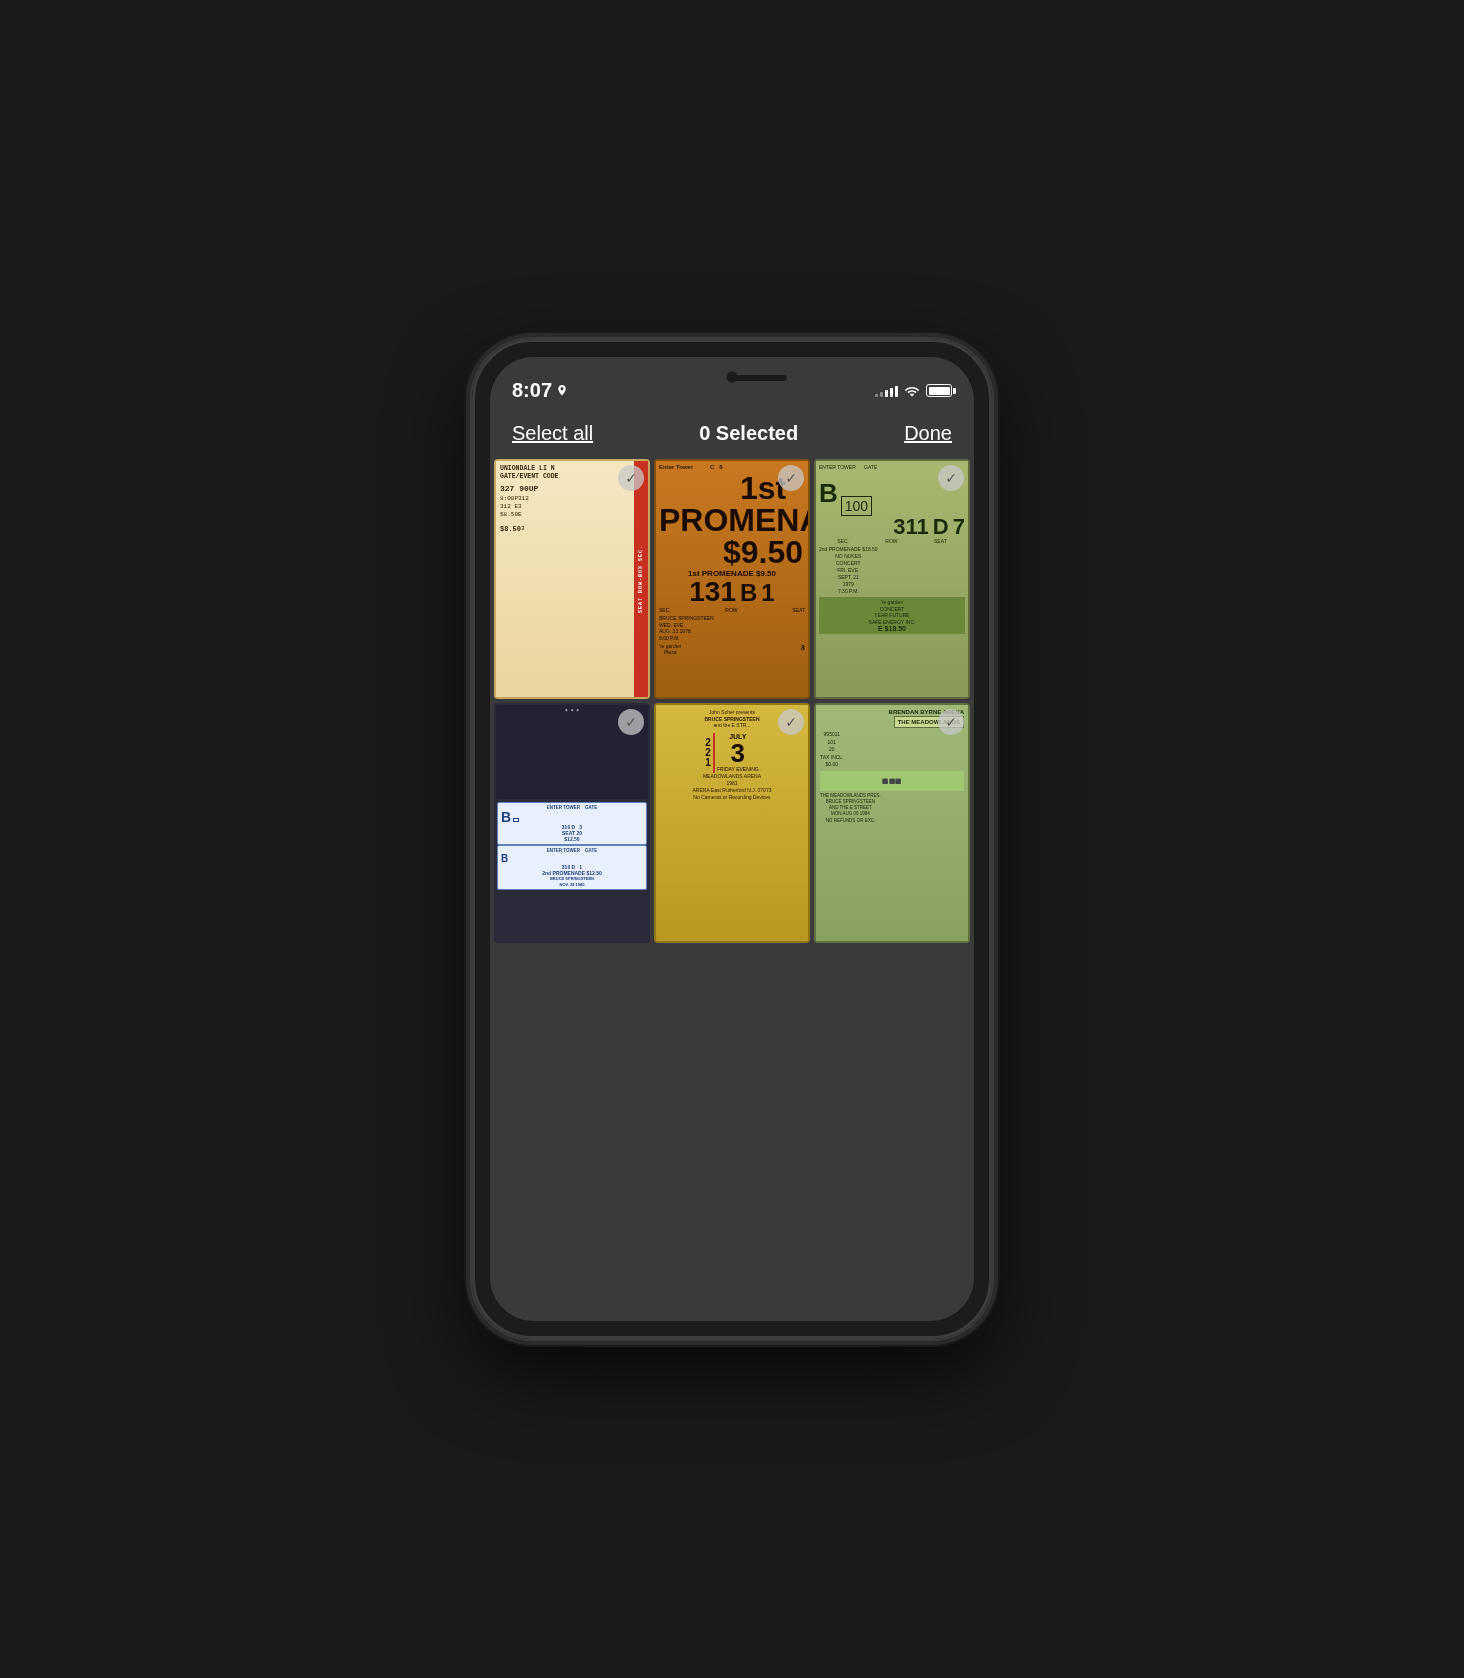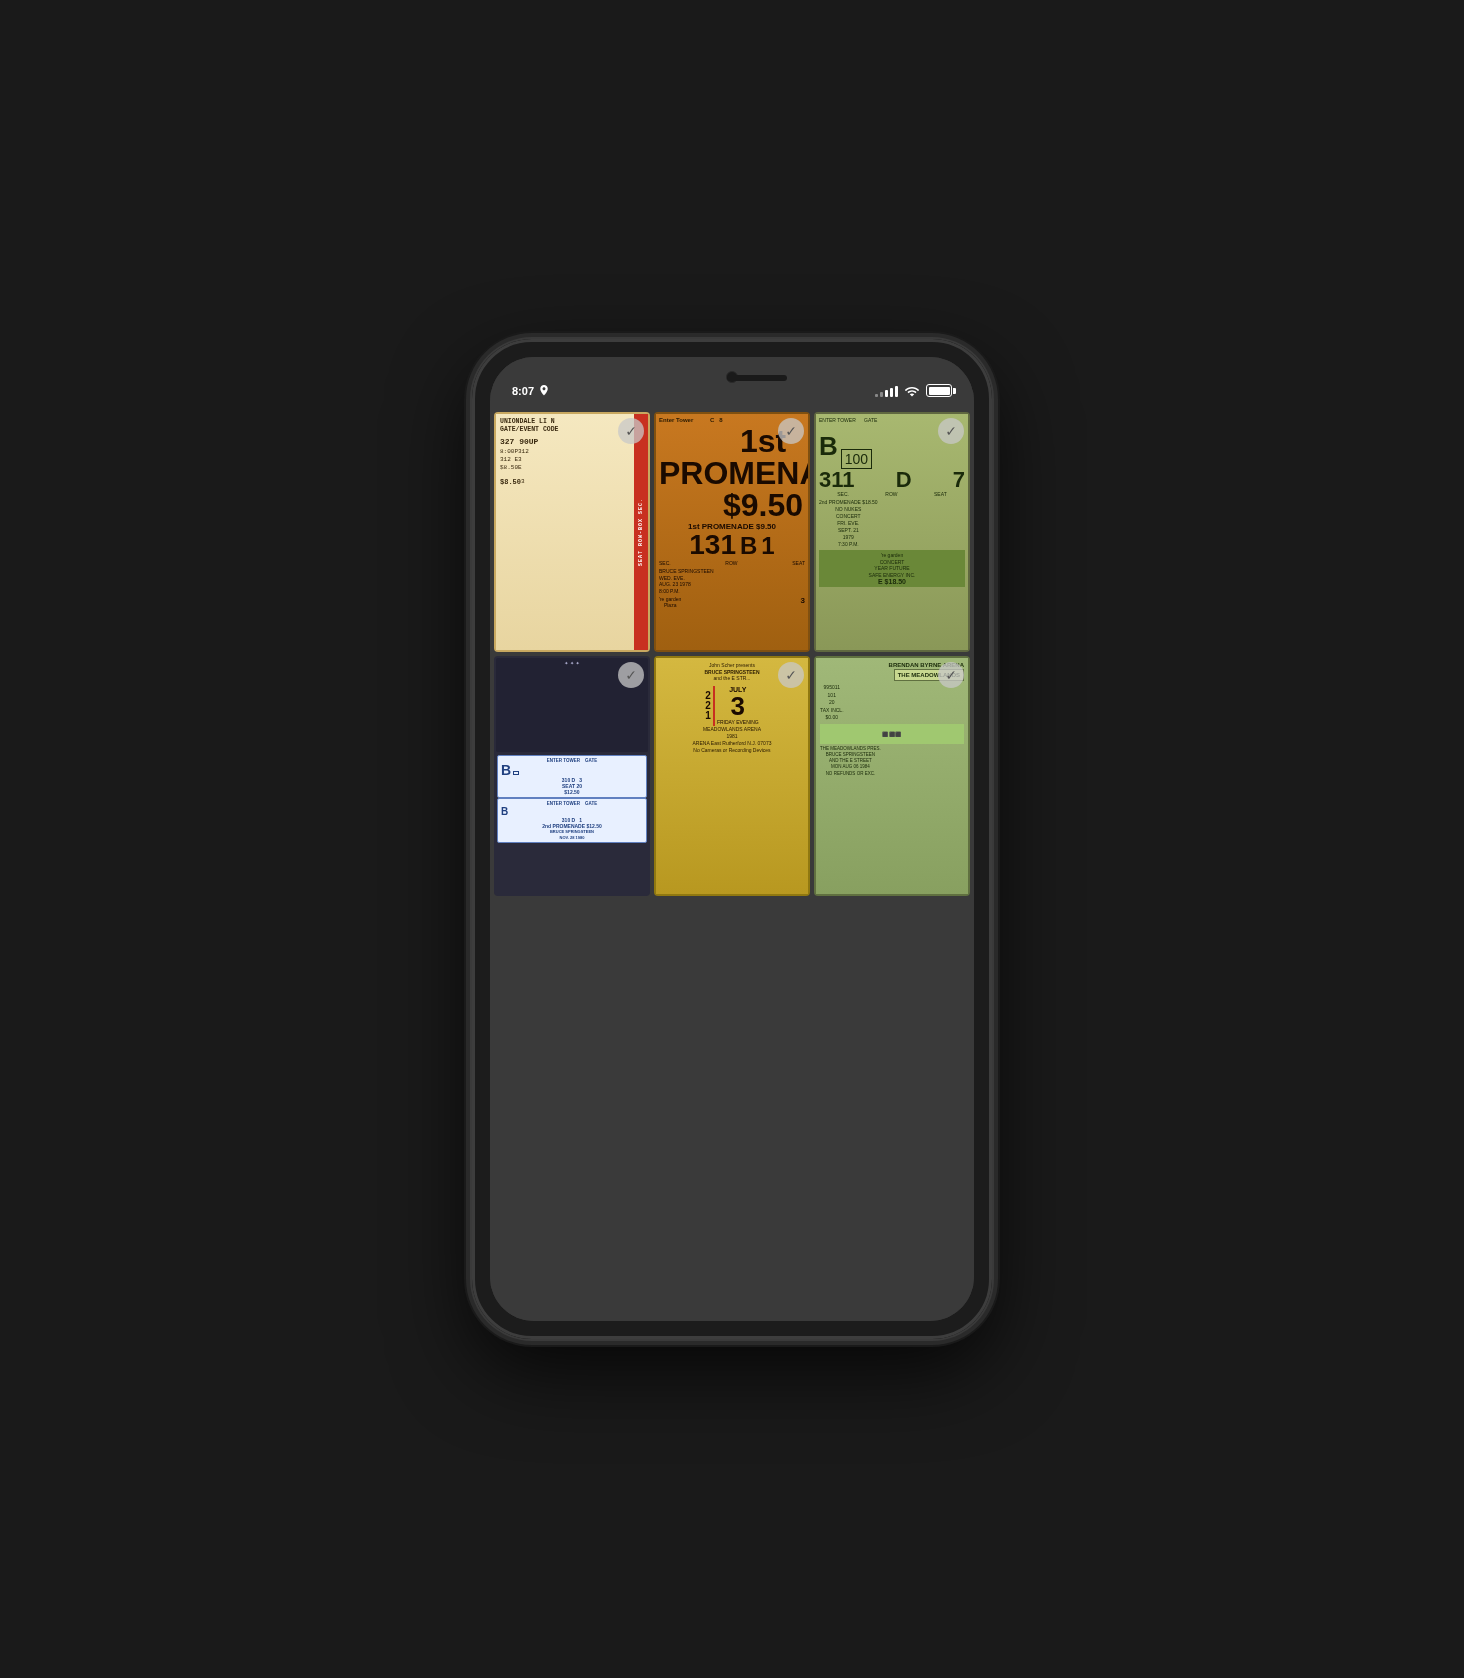--- a/index.html
+++ b/index.html
@@ -76,21 +76,21 @@
       left: 50%;
       transform: translateX(-50%);
       margin-left: 25px;
       width: 60px;
       height: 6px;
       background: #1a1a1a;
       border-radius: 3px;
     }
 
     .status-time {
-      font-size: 11px;
+      font-size: 20px;
       font-weight: 600;
       color: #ffffff;
       display: flex;
       align-items: center;
       gap: 4px;
     }
 
     .location-icon {
       width: 12px;
       height: 12px;
@@ -445,20 +445,25 @@
           <path d="M10 2C6.5 2 3.3 3.4 1 5.7l1.5 1.5C4.2 5.4 7 4 10 4s5.8 1.4 7.5 3.2L19 5.7C16.7 3.4 13.5 2 10 2zm0 4c-2.2 0-4.2.9-5.7 2.3L5.8 9.8C7 8.7 8.4 8 10 8s3 .7 4.2 1.8l1.5-1.5C14.2 6.9 12.2 6 10 6zm0 4c-1.1 0-2.1.5-2.8 1.2L10 14l2.8-2.8C12.1 10.5 11.1 10 10 10z"></path>
         </svg>
         <div class="battery-icon">
           <div class="battery-fill"></div>
         </div>
       </div>
     </div>
 
     <div class="content">
 
+      <div class="toolbar">
+        <button class="select-all-btn">Select all</button>
+        <span class="selected-count">0 Selected</span>
+        <button class="done-btn">Done</button>
+      </div>
 
       <div class="ticket-grid">
 
         <div class="ticket-item">
           <div class="ticket-bg ticket-1" style="flex-direction:column; align-items:flex-start; justify-content:flex-start; position:relative;">
             <div class="t1-header">UNIONDALE LI N<br>GATE/EVENT CODE</div>
             <div class="t1-header" style="font-size:8px; margin-top:2px;">327  90UP</div>
             <div class="t1-row">
                 <span>8:00P</span>
                 <span>312</span>
@@ -516,21 +521,21 @@
           </div>
         </div>
 
         <div class="ticket-item">
           <div class="ticket-bg ticket-3" style="flex-direction:column; align-items:flex-start; justify-content:flex-start;">
             <div class="t3-header">ENTER TOWER &nbsp;&nbsp;&nbsp;&nbsp; GATE</div>
             <div style="display:flex; align-items:center; justify-content:flex-start; width:100%;">
               <span style="font-size:26px; font-weight:900; color:#1a2a0a; line-height:1;">B</span>
               <span style="font-size:14px; color:#1a2a0a; margin-left:3px; border:1px solid #1a2a0a; padding:1px 3px;margin-top:26px;">100</span>
             </div>
-            <div style="display:flex; align-items:baseline; justify-content:space-between; width:100%; gap:4px;">
+            <div style="display:flex; align-items:baseline; justify-content:flex-end; width:100%; gap:4px;">
               <span style="font-size:22px; font-weight:900; color:#1a2a0a; line-height:1;">311</span>
               <span style="font-size:22px; font-weight:900; color:#1a2a0a; line-height:1;">D</span>
               <span style="font-size:22px; font-weight:900; color:#1a2a0a; line-height:1;">7</span>
             </div>
             <div class="t3-labels">
               <span>SEC.</span>
                 <span>ROW</span>
                 <span>SEAT</span>
             </div>
             <div class="t3-info" style="margin-top:2px;">

